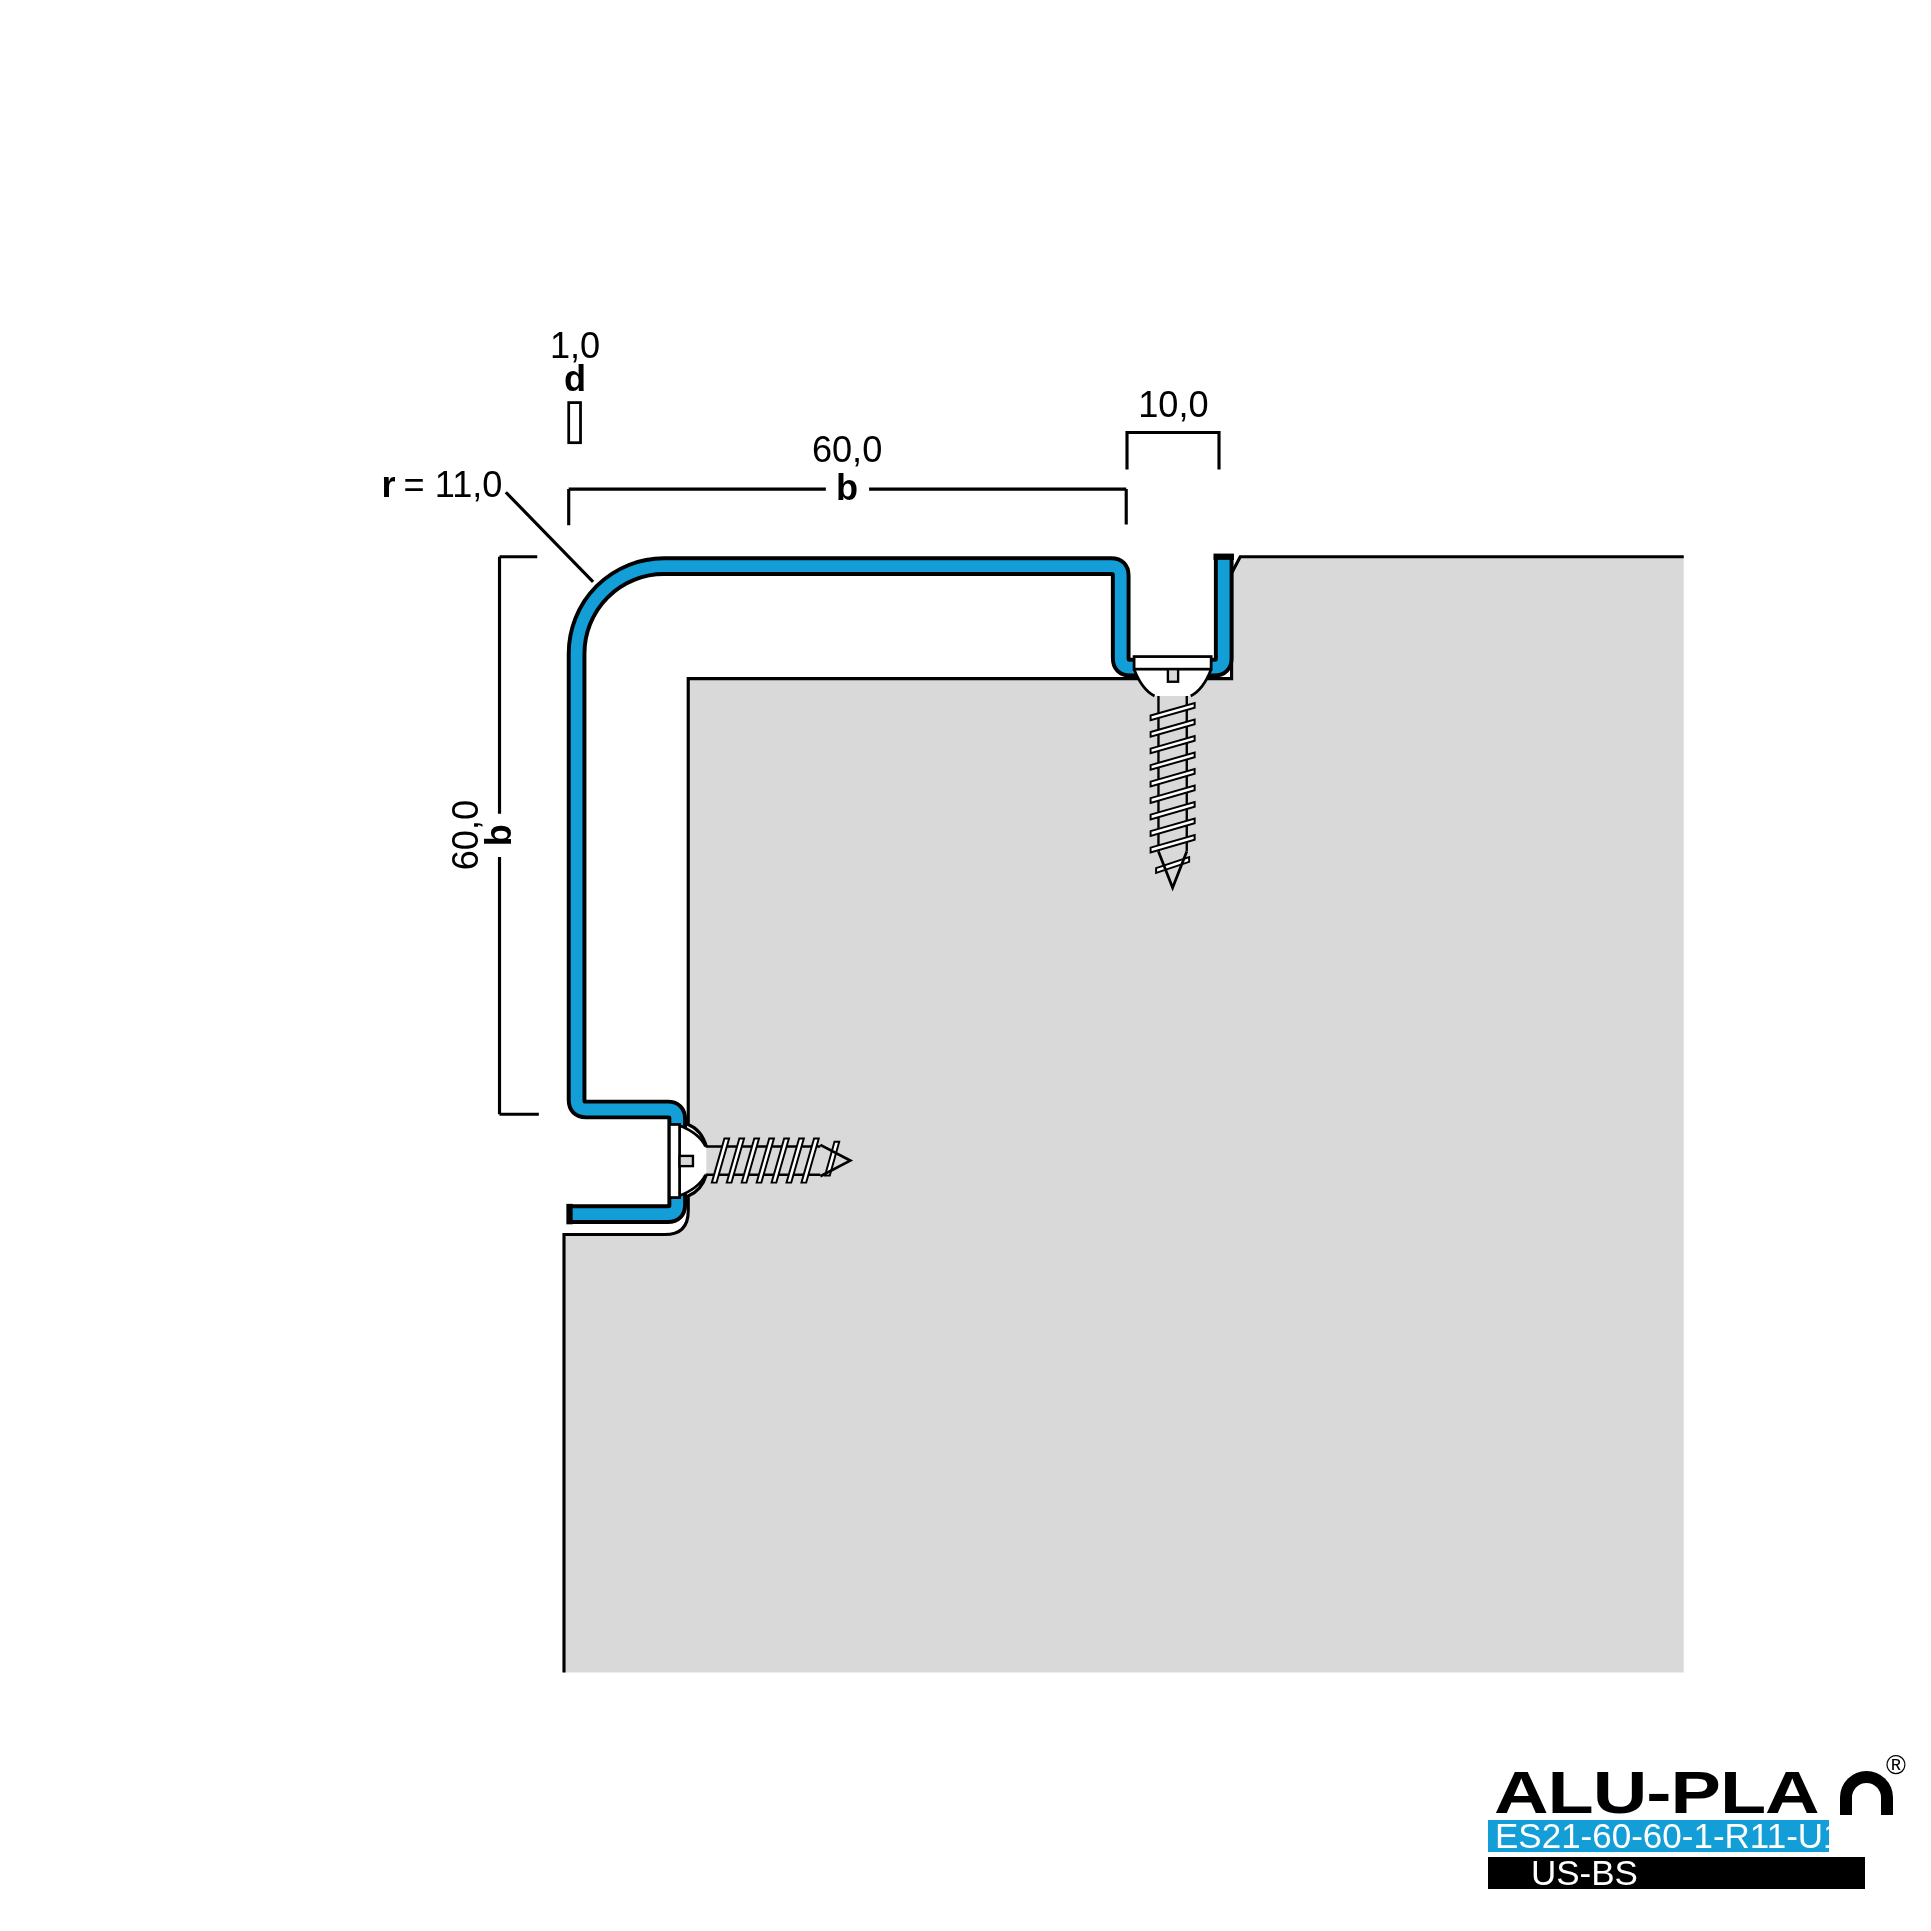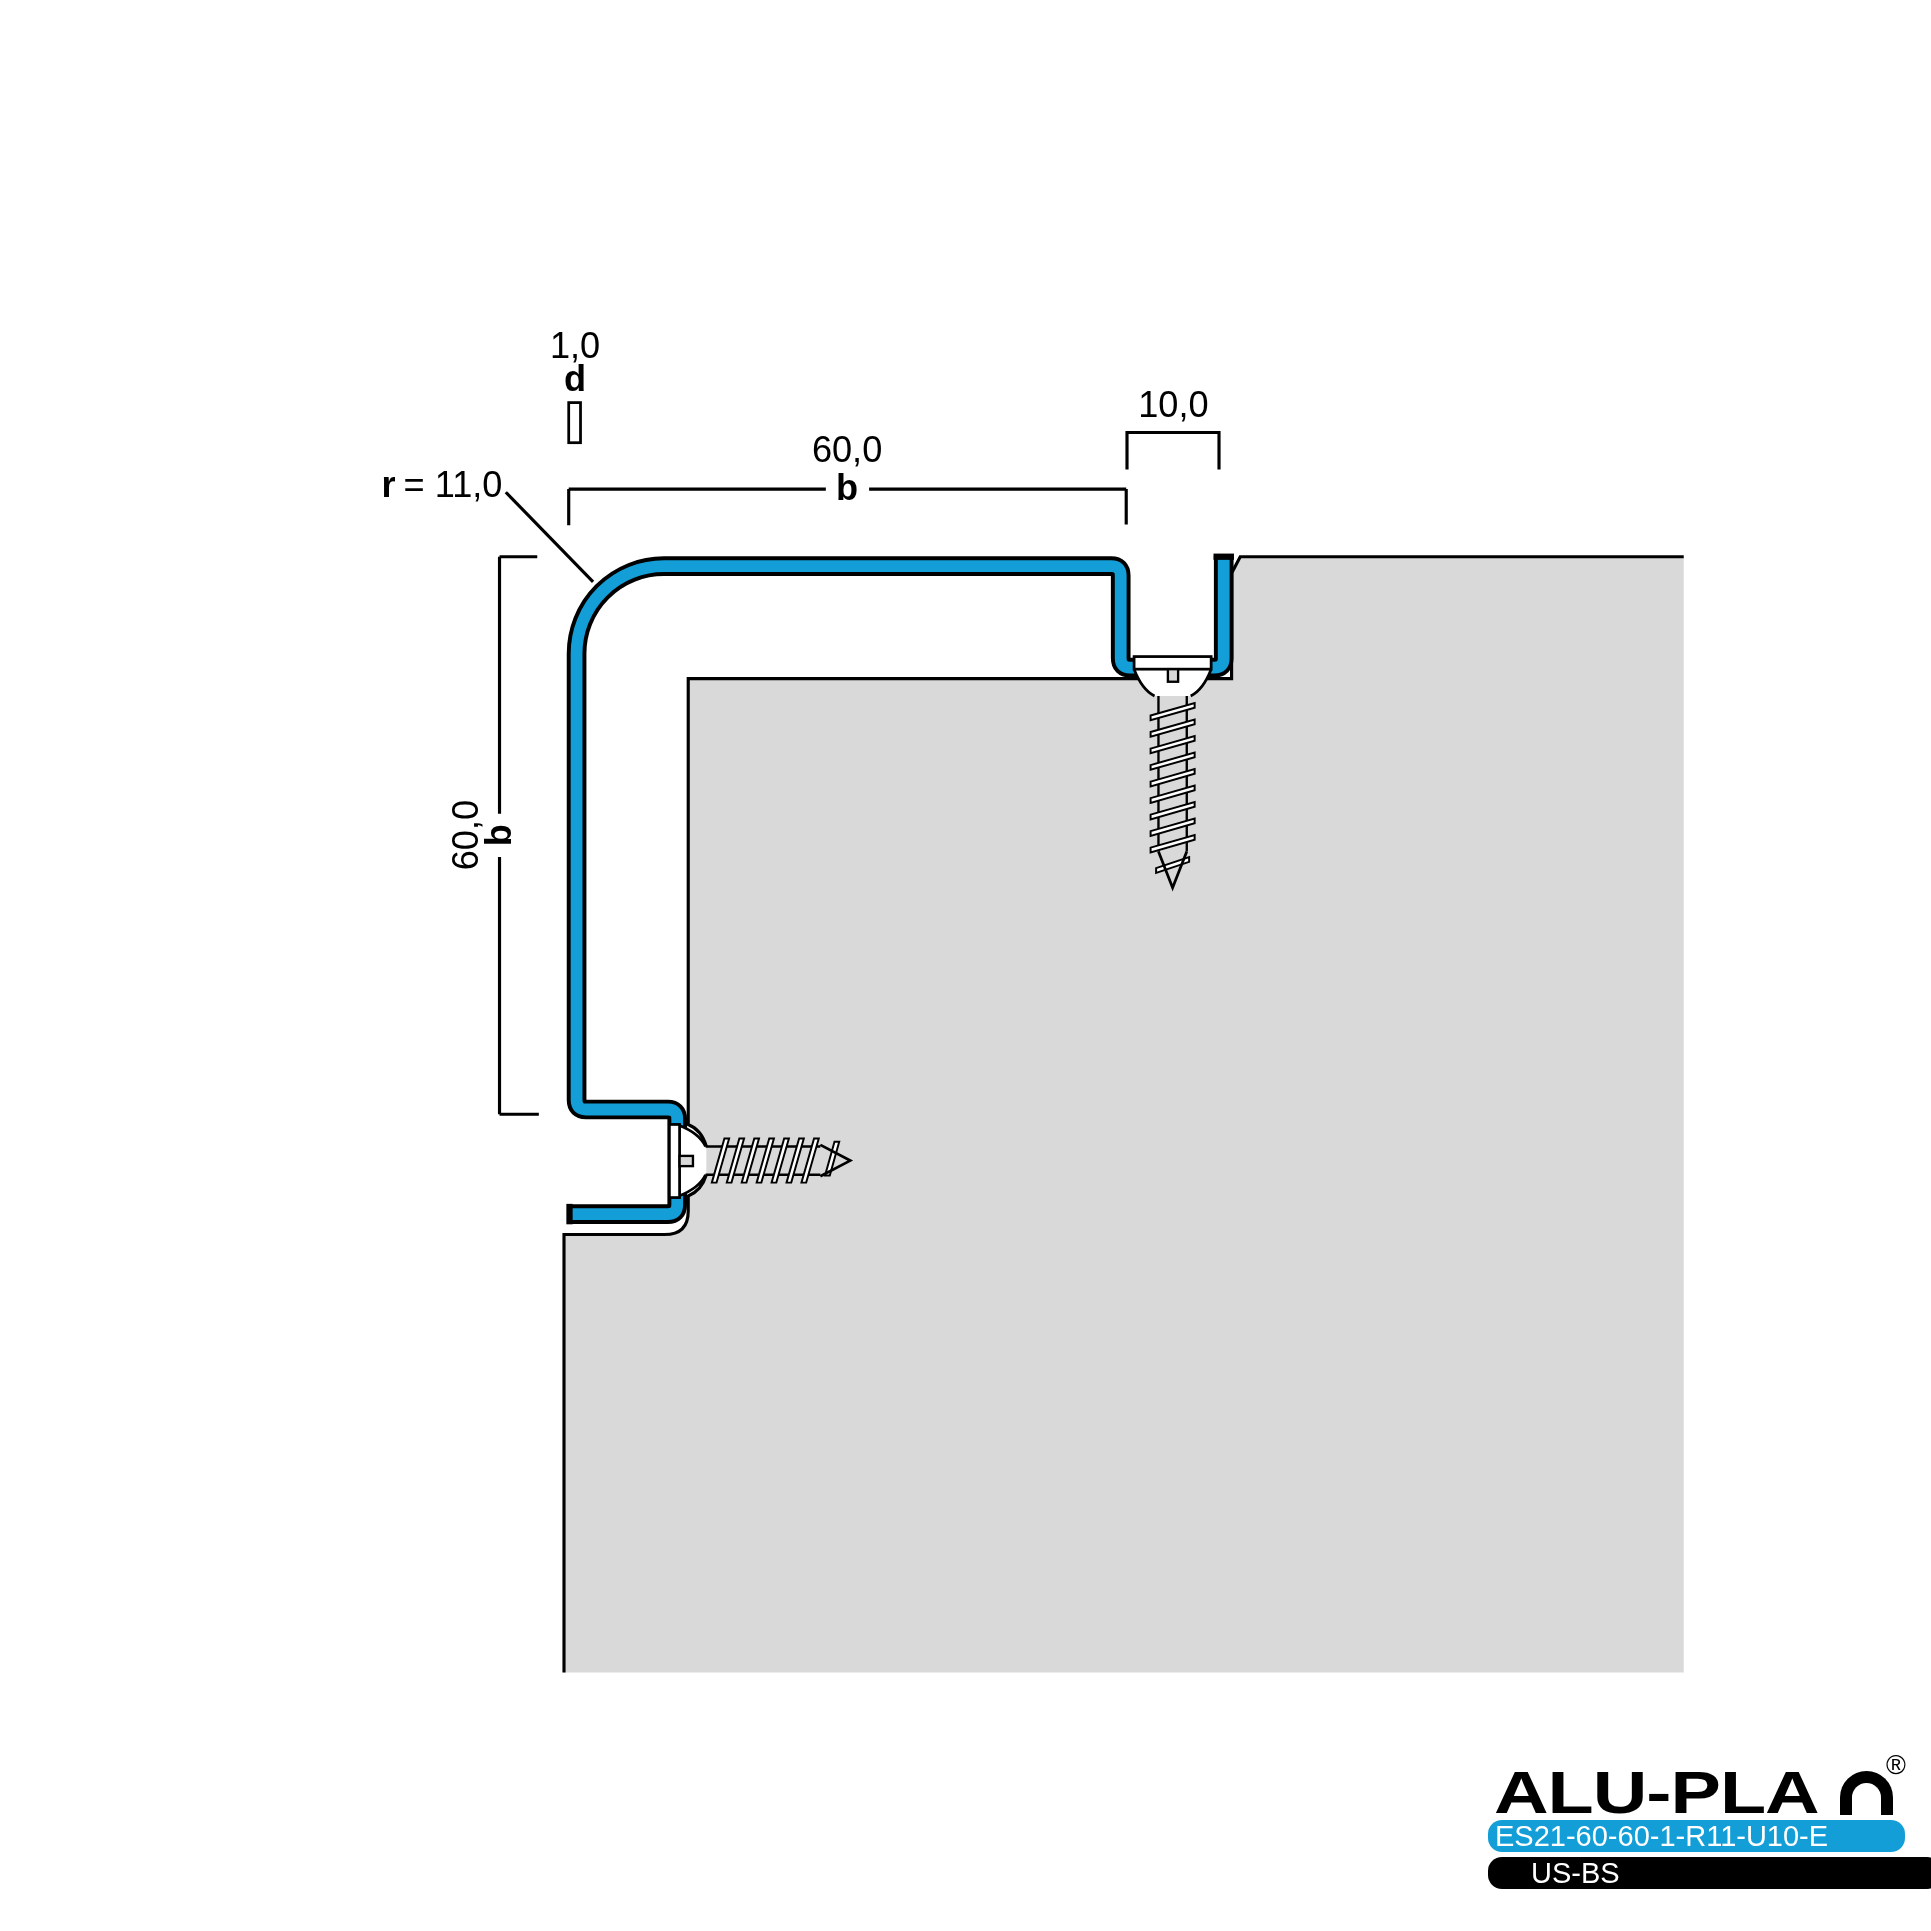--- a/index.html
+++ b/index.html
@@ -26,24 +26,23 @@
   }
   .n-glyph{
     position:absolute;left:1828px;top:1771px;width:53px;height:44px;
     box-sizing:border-box;border:12.6px solid #000;border-bottom:none;
     border-radius:27px 27px 0 0;background:transparent;
   }
   .reg-mark{
     position:absolute;left:1874px;top:1752px;font-size:27px;line-height:27px;color:#000;
   }
   .logo-bar{
-    position:absolute;left:1476px;width:417px;height:32px;
-    color:#fff;font-size:29px;line-height:32px;padding:0;
+    position:absolute;left:1476px;width:341px;height:32px;
+    color:#fff;font-size:35px;line-height:32px;padding:0;
     white-space:nowrap;
-    border-radius:14px;
   }
   .logo-bar span{margin-left:7px;}
   .bar-blue{top:1820px;background:var(--bar_blue,#149ED8);}
   .bar-black{top:1857px;background:var(--bar_black,#000);padding-left:36px;}
 </style>
 </head>
 <body>
 
 <div class="canvas">
 

